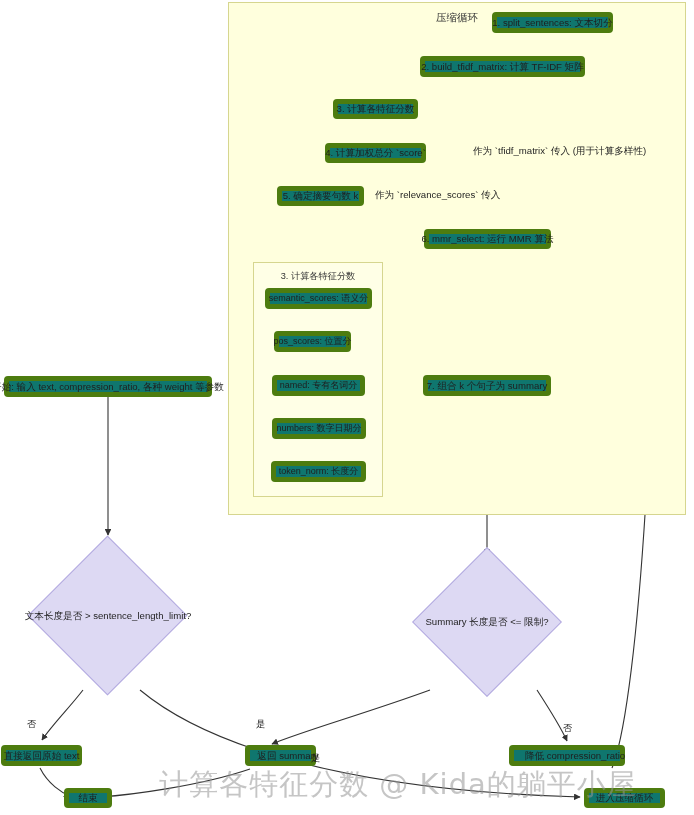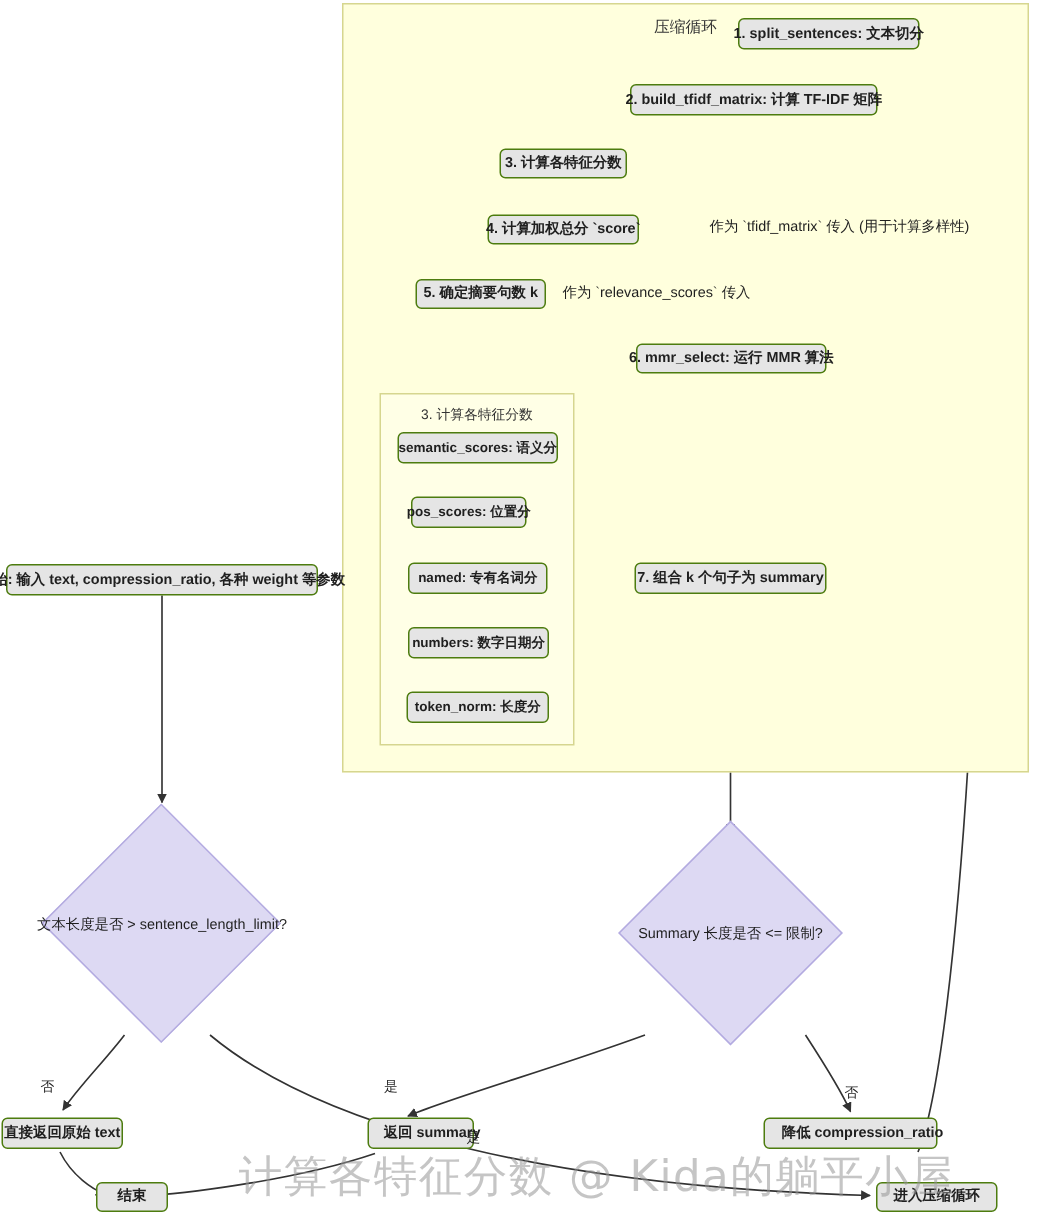--- a/index.html
+++ b/index.html
@@ -33,33 +33,32 @@
     position: absolute;
     left: 0;
     right: 0;
     text-align: center;
     font-size: 10.5px;
     color: #333333;
   }
   
   .node {
     position: absolute;
-    background: #e5e5e5;
-    border: 1px solid #4d7c0f;
+    background: #0f766e;
+    border: 5px solid #4d7c0f;
     border-radius: 4px;
     box-sizing: border-box;
     display: flex;
     align-items: center;
     justify-content: center;
     font-size: 9.6px;
     color: #1f1f1f;
     white-space: nowrap;
     padding: 0 8px;
     line-height: 1.15;
-    font-weight: bold;
   }
   .node.small { font-size: 9px; }
   
   .diamond-wrap {
     position: absolute;
   }
   .diamond-shape {
     position: absolute;
     left: 0; top: 0;
     width: 100%;

